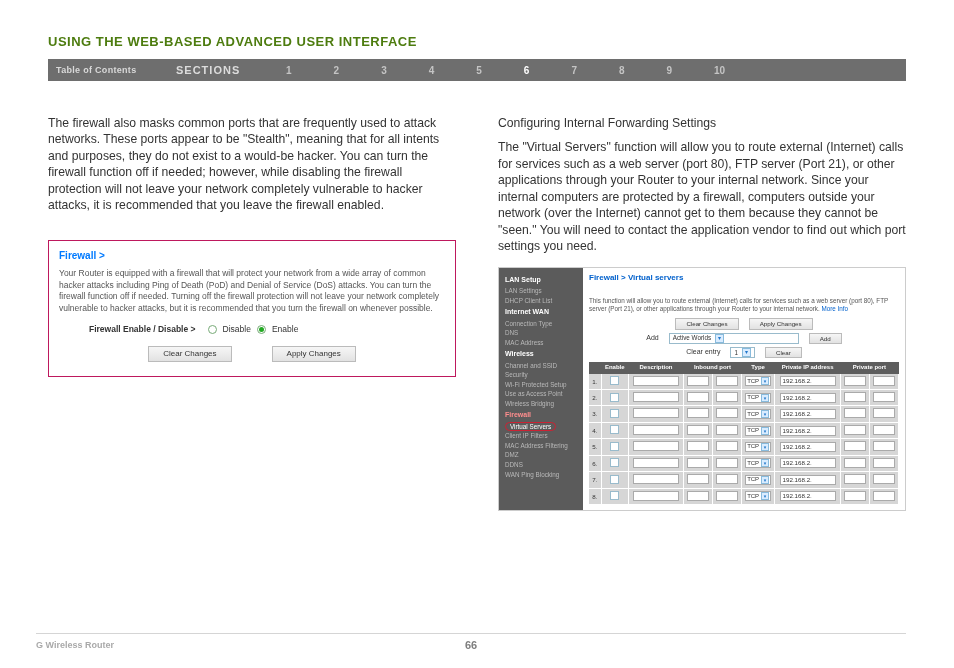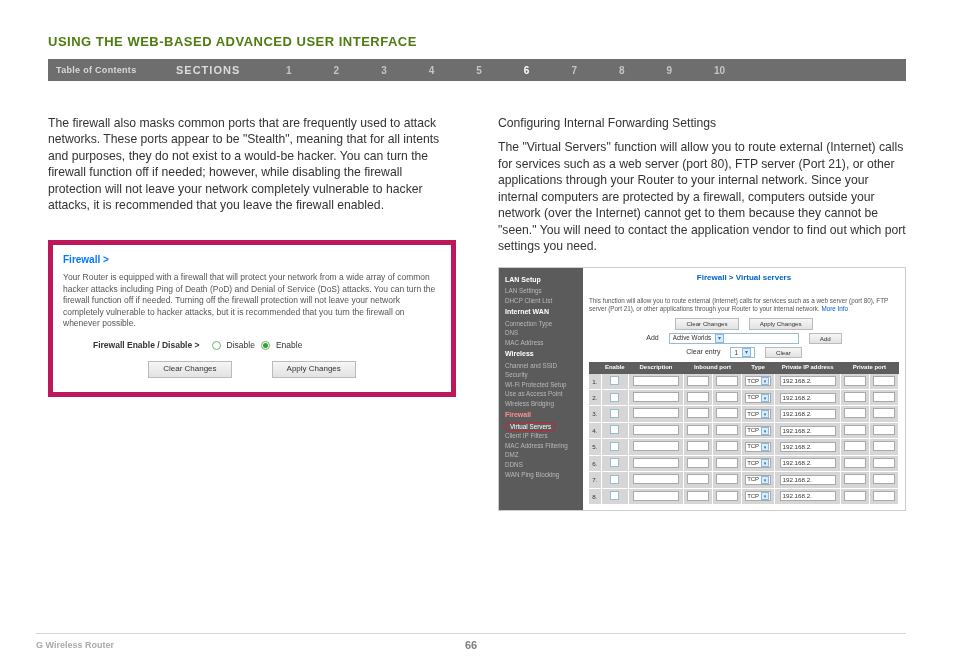--- a/index.html
+++ b/index.html
@@ -66,21 +66,21 @@
     color: #333;
   }
   .col p { margin: 0 0 10px 0; }
   .sect-hdr {
     font-weight: normal;
     margin-bottom: 8px;
     font-size: 12.2px;
   }
   
   .fw-panel {
-    border: 5px solid #be185d;
+    border: 1px solid #be185d;
     margin-top: 26px;
     padding: 8px 10px 14px 10px;
     font-size: 8.5px;
     line-height: 1.35;
   }
   .fw-panel .fw-title {
     color: #007aff;
     font-size: 10px;
     font-weight: bold;
     margin-bottom: 6px;
@@ -139,21 +139,21 @@
     border: 1px solid #c23;
     border-radius: 7px;
     padding: 0 4px;
   }
   .vs-side .cat.fire { color: #ff8e8e; }
   .vs-main {
     flex: 1;
     background: #fff;
     padding: 5px 6px;
   }
-  .vs-crumb { color: #0060cc; font-weight: bold; font-size: 8px; margin-bottom: 15px; text-align: center; }
+  .vs-crumb { color: #0060cc; font-weight: bold; font-size: 8px; margin-bottom: 15px; }
   .vs-desc { color: #555; font-size: 6.3px; line-height: 1.25; margin-bottom: 5px; }
   .vs-desc .more { color: #0060cc; }
   .vs-toolbar {
     display: flex; flex-direction: column; gap: 3px; margin-bottom: 4px;
     align-items: center;
   }
   .vs-toolbar .row { display: flex; gap: 10px; align-items: center; }
   .mini-btn {
     border: 1px solid #bbb;
     background: linear-gradient(#f6f6f6,#e2e2e2);

